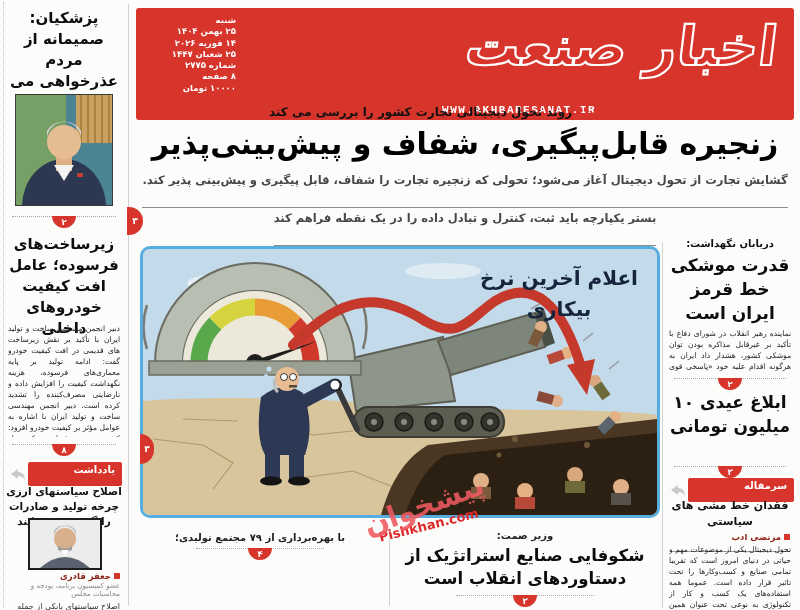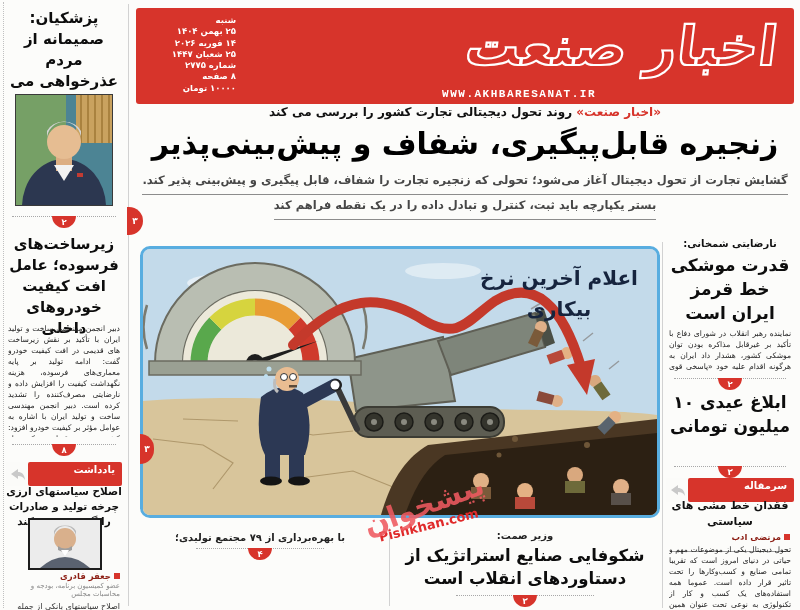--- a/index.html
+++ b/index.html
@@ -2,21 +2,21 @@
 <html lang="fa" dir="rtl"><head>
 <meta charset="utf-8">
 <style>
   html,body{margin:0;padding:0;background:#e9e9e9;}
   .page{position:relative;width:800px;height:610px;background:#fcfcfa;overflow:hidden;
         font-family:"DejaVu Sans",sans-serif;direction:rtl;margin:0 auto;}
   .vline{position:absolute;border-left:1px solid #d2d2d2;}
   .edge{position:absolute;left:3px;top:2px;height:606px;border-left:1px dotted #c0c0c0;}
 
   
-  .masthead{position:absolute;left:136px;top:8px;width:658px;height:96px;background:#d7342b;border-radius:3px;}
+  .masthead{position:absolute;left:136px;top:8px;width:658px;height:112px;background:#d7342b;border-radius:3px;}
   .date-block{position:absolute;left:14px;top:7px;width:86px;color:#fff;font-size:8.5px;line-height:11.3px;
               font-weight:bold;text-align:right;}
   .logo{position:absolute;right:16px;top:-4px;height:80px;line-height:86px;font-size:54px;font-weight:bold;
         letter-spacing:2px;transform:skewX(-7deg);color:#fff;white-space:nowrap;}
   @supports (-webkit-text-stroke: 2px #fff){
     .logo{color:#d7342b;-webkit-text-stroke:2.2px #ffffff;}
   }
   .site-url{position:absolute;bottom:4px;left:130px;width:330px;text-align:right;color:#fff;
             font-size:11px;font-weight:bold;letter-spacing:1.5px;direction:ltr;font-family:Liberation Mono, monospace;}
 
@@ -56,21 +56,21 @@
   .lc-role{position:absolute;top:576px;left:2px;right:2px;}
   .lc-body{position:absolute;top:596px;left:2px;right:2px;height:14px;overflow:hidden;
            font-size:8px;color:#333;text-align:justify;}
 
   
   .lead{position:absolute;left:136px;top:105px;width:658px;text-align:center;}
   .kicker{font-size:12px;font-weight:bold;color:#111;}
   .kicker .brand{color:#d7342b;}
   .lead-hl{margin-top:5px;font-size:30px;font-weight:bold;color:#000;letter-spacing:-0.5px;line-height:40px;}
   .deck{margin-top:6px;font-size:11.5px;font-weight:bold;color:#474747;line-height:20px;}
-  .deck span{border-bottom:1px solid #8c8c8c;padding-bottom:4px;display:inline-block;}
+  .deck span{border-bottom:1px solid #8c8c8c;padding-bottom:17px;display:inline-block;}
   .lead-badge{left:127px;top:207px;width:16px;height:28px;}
 
   
   .cartoon{position:absolute;left:140px;top:246px;width:520px;height:272px;border:3px solid #58ade0;
            border-radius:10px;background:#c3daea;box-sizing:border-box;}
   .cartoon svg{position:absolute;inset:0;border-radius:7px;}
   .cartoon-caption{position:absolute;top:14px;right:12px;width:172px;text-align:center;font-size:20px;
                    font-weight:bold;color:#16243e;line-height:31px;}
   .cartoon-badge{left:-3px;top:185px;width:14px;height:30px;}
 
@@ -316,21 +316,21 @@
         <circle cx="26" cy="2" r="2.5" fill="#bfe0f0"></circle>
           <circle cx="23" cy="9" r="2" fill="#bfe0f0"></circle>
         <circle cx="92" cy="18" r="4.5" fill="#fff"></circle>
       </g>
     </svg>
     <div class="cartoon-caption">اعلام آخرین نرخ بیکاری</div>
     <div class="side-badge cartoon-badge">۳</div>
   </div>
 
   <div class="rightcol">
-    <div class="rc-kicker">نارضایتی شمخانی:</div>
+    <div class="rc-kicker">دریابان نگهداشت:</div>
     <div class="rc-h1">قدرت موشکی خط قرمز ایران است</div>
     <div class="rc-body1 small-body">نماینده رهبر انقلاب در شورای دفاع با تأکید بر غیرقابل مذاکره بودن توان موشکی کشور، هشدار داد ایران به هرگونه اقدام علیه خود «پاسخی قوی و قاطع» خواهد داد.</div>
 
     <div class="sep rc-sep1">
       <span class="sep-badge">۲</span>
     </div>
 
     <div class="rc-h2">ابلاغ عیدی ۱۰ میلیون تومانی</div>
 
     <div class="sep rc-sep2">

